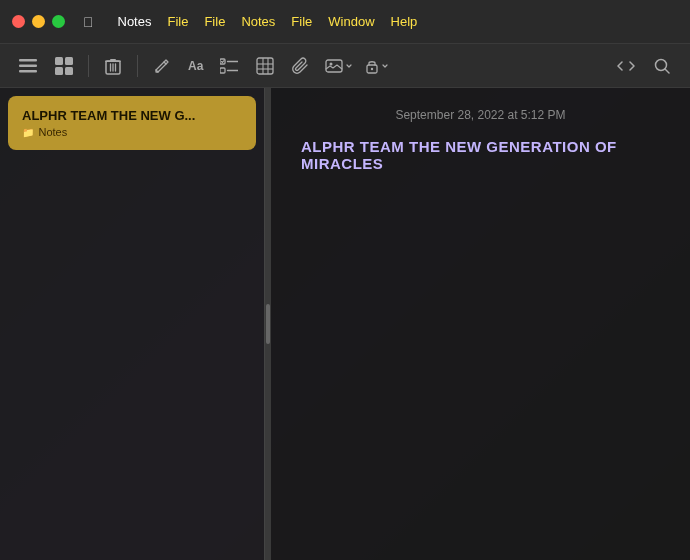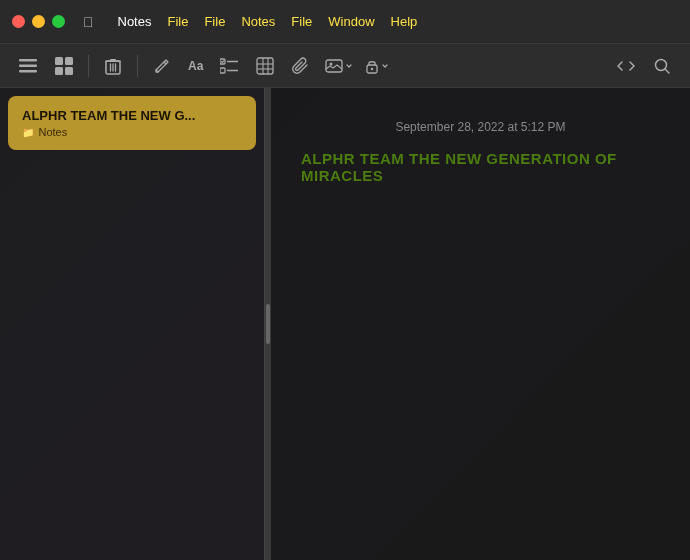--- a/index.html
+++ b/index.html
@@ -178,25 +178,24 @@
       padding: 20px 30px;
       overflow-y: auto;
       background: rgba(25, 25, 25, 0.95);
     }
 
     .note-date {
       text-align: center;
       color: #888;
       font-size: 12px;
       margin-bottom: 16px;
-      margin-top: 12px;
     }
 
     .note-content-title {
-      color: #4d7c0f;
+      color: #c4b5fd;
       font-size: 15px;
       font-weight: 700;
       letter-spacing: 0.5px;
     }
 
     
     .arrow-svg {
       position: absolute;
       right: -78px;
       top: 50%;

